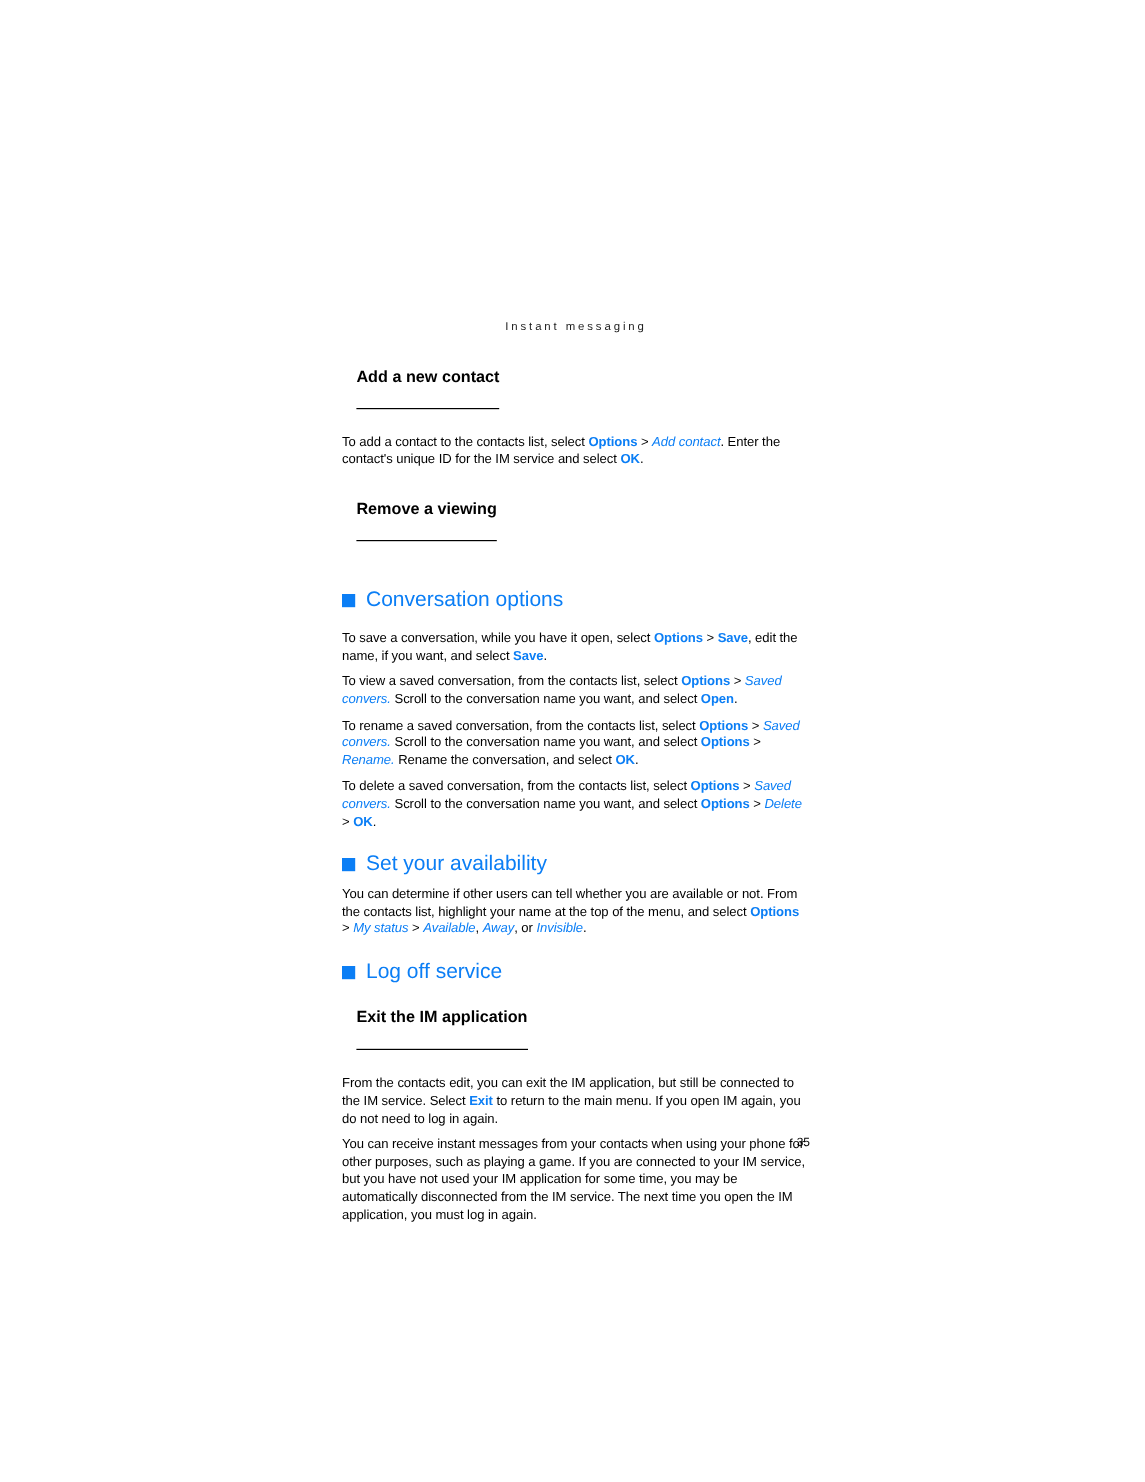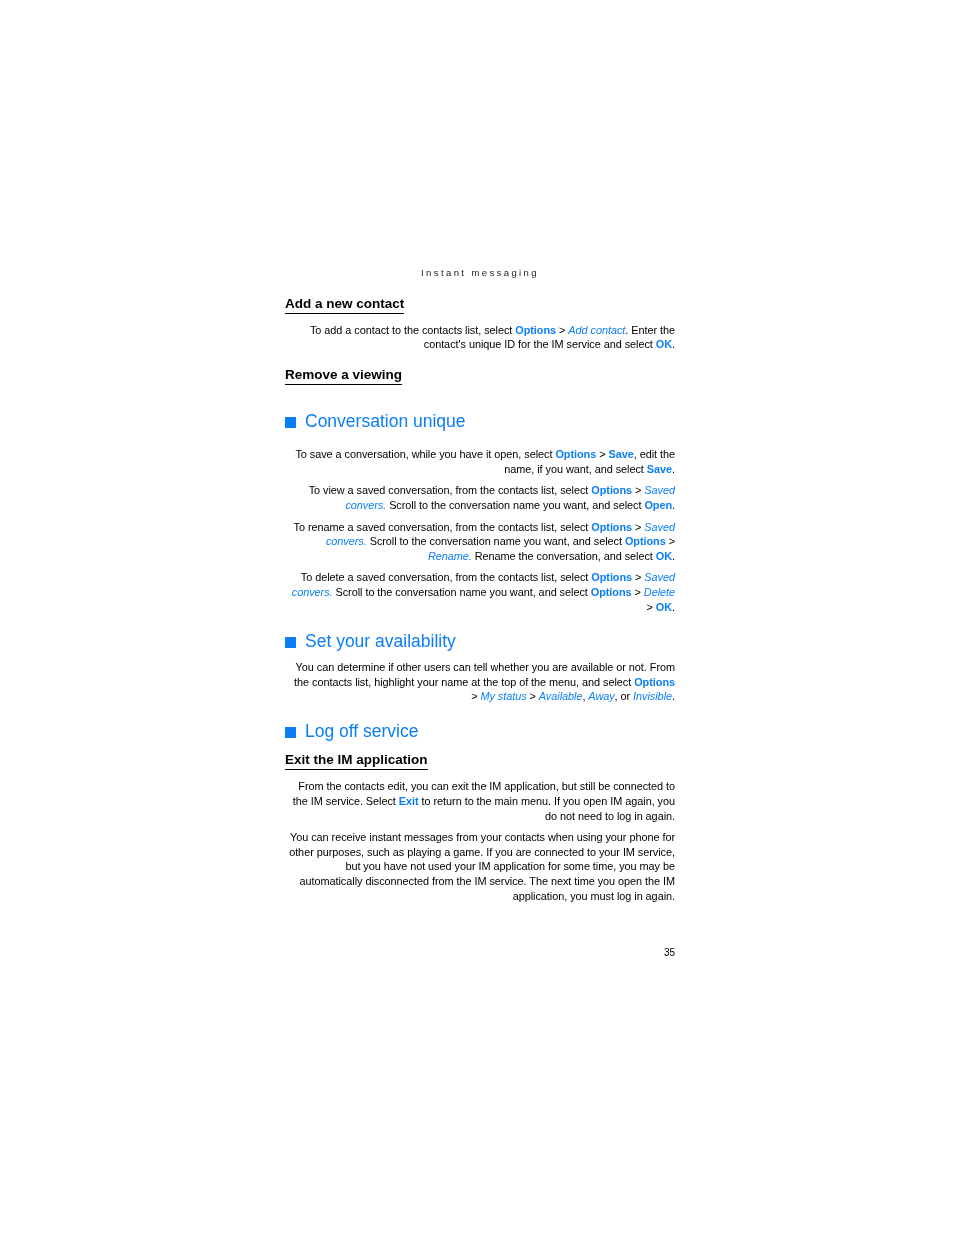--- a/index.html
+++ b/index.html
@@ -46,33 +46,33 @@
     background: #0b7ef5;
     margin-right: 9px;
     flex: 0 0 auto;
     position: relative;
     top: 1px;
   }
   h3.sub {
     font-size: 13.5px;
     font-weight: 700;
     color: #000000;
-    margin: 0;
+    margin: 12px;
     line-height: 1.2;
     display: inline-block;
     border-bottom: 1.4px solid #000000;
-    padding-bottom: 1px;
+    padding-bottom: 18px;
   }
   .subwrap { margin: 0; }
   p.body {
     font-size: 10.9px;
     line-height: 14.6px;
     color: #000000;
     margin: 0;
-    text-align: right;
+    text-align: left;
     letter-spacing: -0.05px;
   }
   .b  { color: #0b7ef5; font-weight: 700; }
   .i  { color: #0b7ef5; font-style: italic; }
   .sep { color: #000000; }
   .gap-p   { height: 7px; }
   .gap-h2  { height: 17px; }
   .gap-h2b { height: 9px; }
   .gap-sub { height: 13px; }
   .gap-subb{ height: 9px; }
@@ -103,21 +103,21 @@
 
   <div class="subwrap">
     <h3 class="sub">Remove a viewing</h3>
   </div>
   <div class="gap-subb"></div>
 
   <div class="gap-h2"></div>
 
   <h2 class="section">
       <span class="sq"></span>
-      <span>Conversation unique</span>
+      <span>Conversation options</span>
     </h2>
   <div class="gap-h2b"></div>
 
   <div class="gap-p"></div>
 
   <p class="body"><span>To save a conversation, while you have it open, select </span><span class="b">Options</span><span class="sep"> &gt; </span><span class="b">Save</span><span>, edit the name, if you want, and select </span><span class="b">Save</span><span>.</span></p>
   <div class="gap-p"></div>
 
   <p class="body"><span>To view a saved conversation, from the contacts list, select </span><span class="b">Options</span><span class="sep"> &gt; </span><span class="i">Saved convers.</span><span> Scroll to the conversation name you want, and select </span><span class="b">Open</span><span>.</span></p>
   <div class="gap-p"></div>

